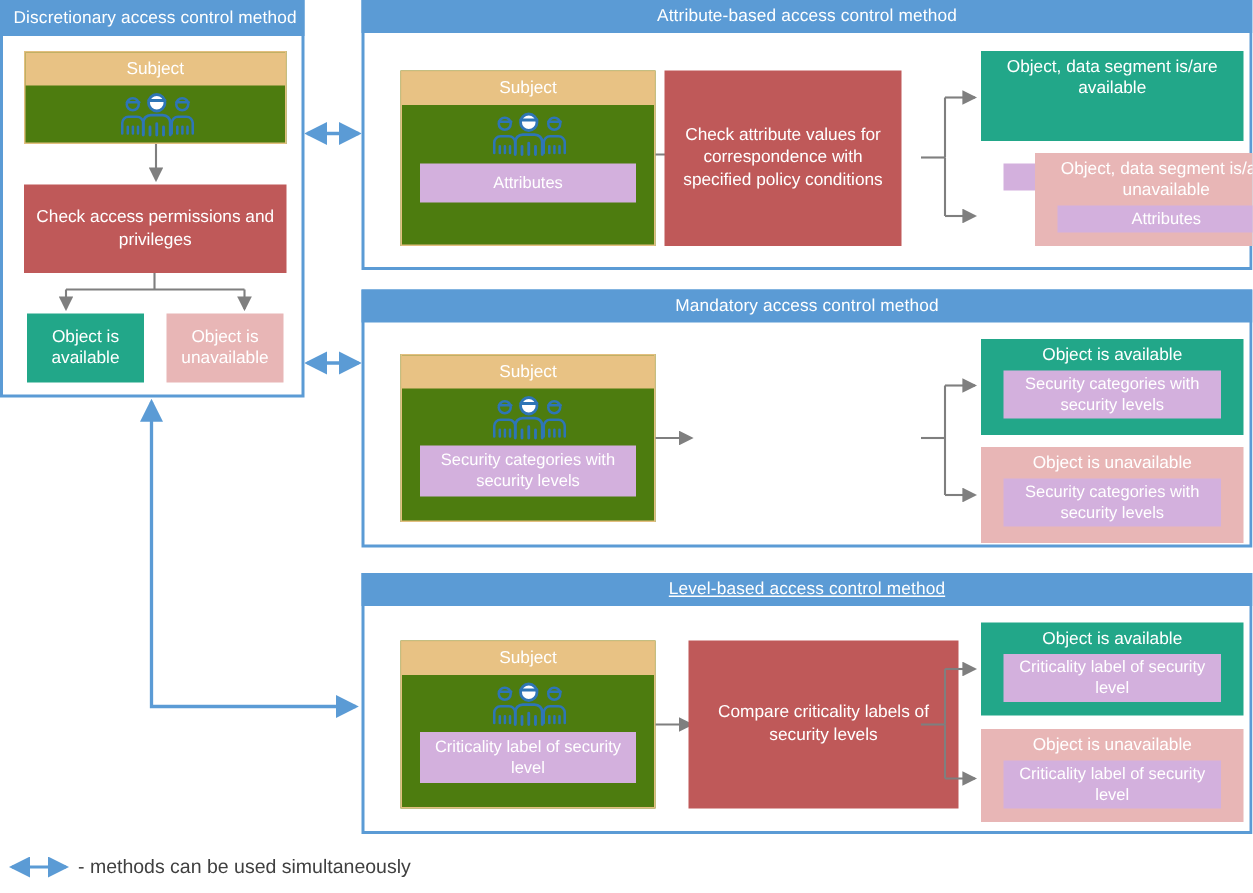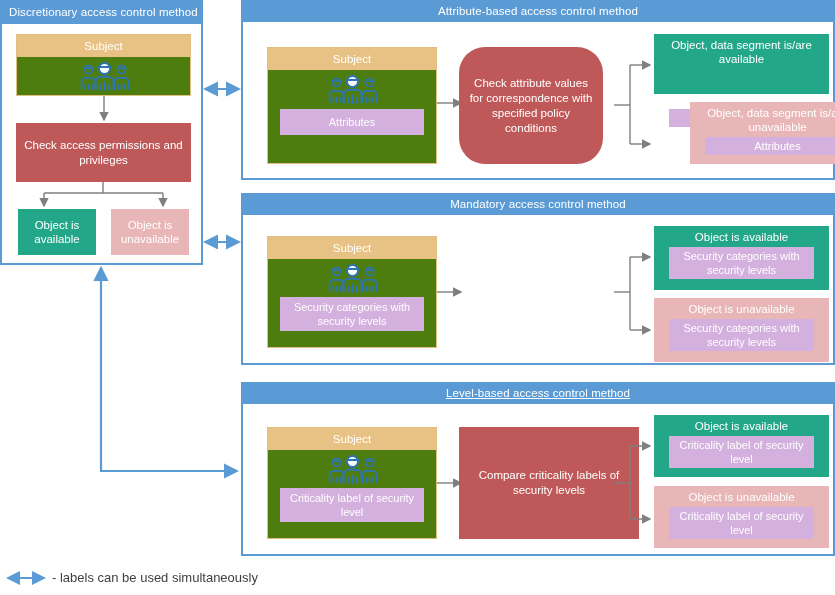--- a/index.html
+++ b/index.html
@@ -151,21 +151,21 @@
         <use href="#people-icon"></use>
       </svg>
       <div class="chip" style="width:144px;height:26px;margin-top:4px;">Attributes</div>
     </div>
   </div>
 
   <svg class="abs" style="left:194px;top:93px;width:28px;height:16px;">
     <line x1="0" y1="8" x2="24" y2="8" stroke="#7f7f7f" stroke-width="1.4" marker-end="url(#ah-gray)"></line>
   </svg>
 
-  <div class="process" style="left:216px;top:45px;width:144px;height:117px;border-radius:26px;">
+  <div class="process" style="left:200px;top:45px;width:158px;height:117px;">
     <span>Check attribute values for correspondence with specified policy conditions</span>
   </div>
 
   <svg class="abs" style="left:371px;top:30px;width:44px;height:132px;">
     <g stroke="#7f7f7f" stroke-width="1.4" fill="none">
       <path d="M0 73 H16"></path>
       <path d="M16 73 V33"></path>
       <path d="M16 73 V112"></path>
       <line x1="16" y1="33" x2="36" y2="33" marker-end="url(#ah-gray)"></line>
       <line x1="16" y1="112" x2="36" y2="112" marker-end="url(#ah-gray)"></line>
@@ -258,14 +258,14 @@
   <div class="res bad" style="left:411px;top:102px;width:175px;height:62px;">
     <span class="res-label">Object is unavailable</span>
     <div class="chip" style="height:32px;">Criticality label of security level</div>
   </div>
 </div>
 
 <div id="legend">
   <svg width="44" height="14">
     <line x1="4" y1="7" x2="40" y2="7" stroke="#5b9bd5" stroke-width="2" marker-end="url(#ah-blue)" marker-start="url(#ah-blue-start)"></line>
   </svg>
-  <span class="legend-text">- labels can be used simultaneously</span>
+  <span class="legend-text">- methods can be used simultaneously</span>
 </div>
 
 </body></html>

